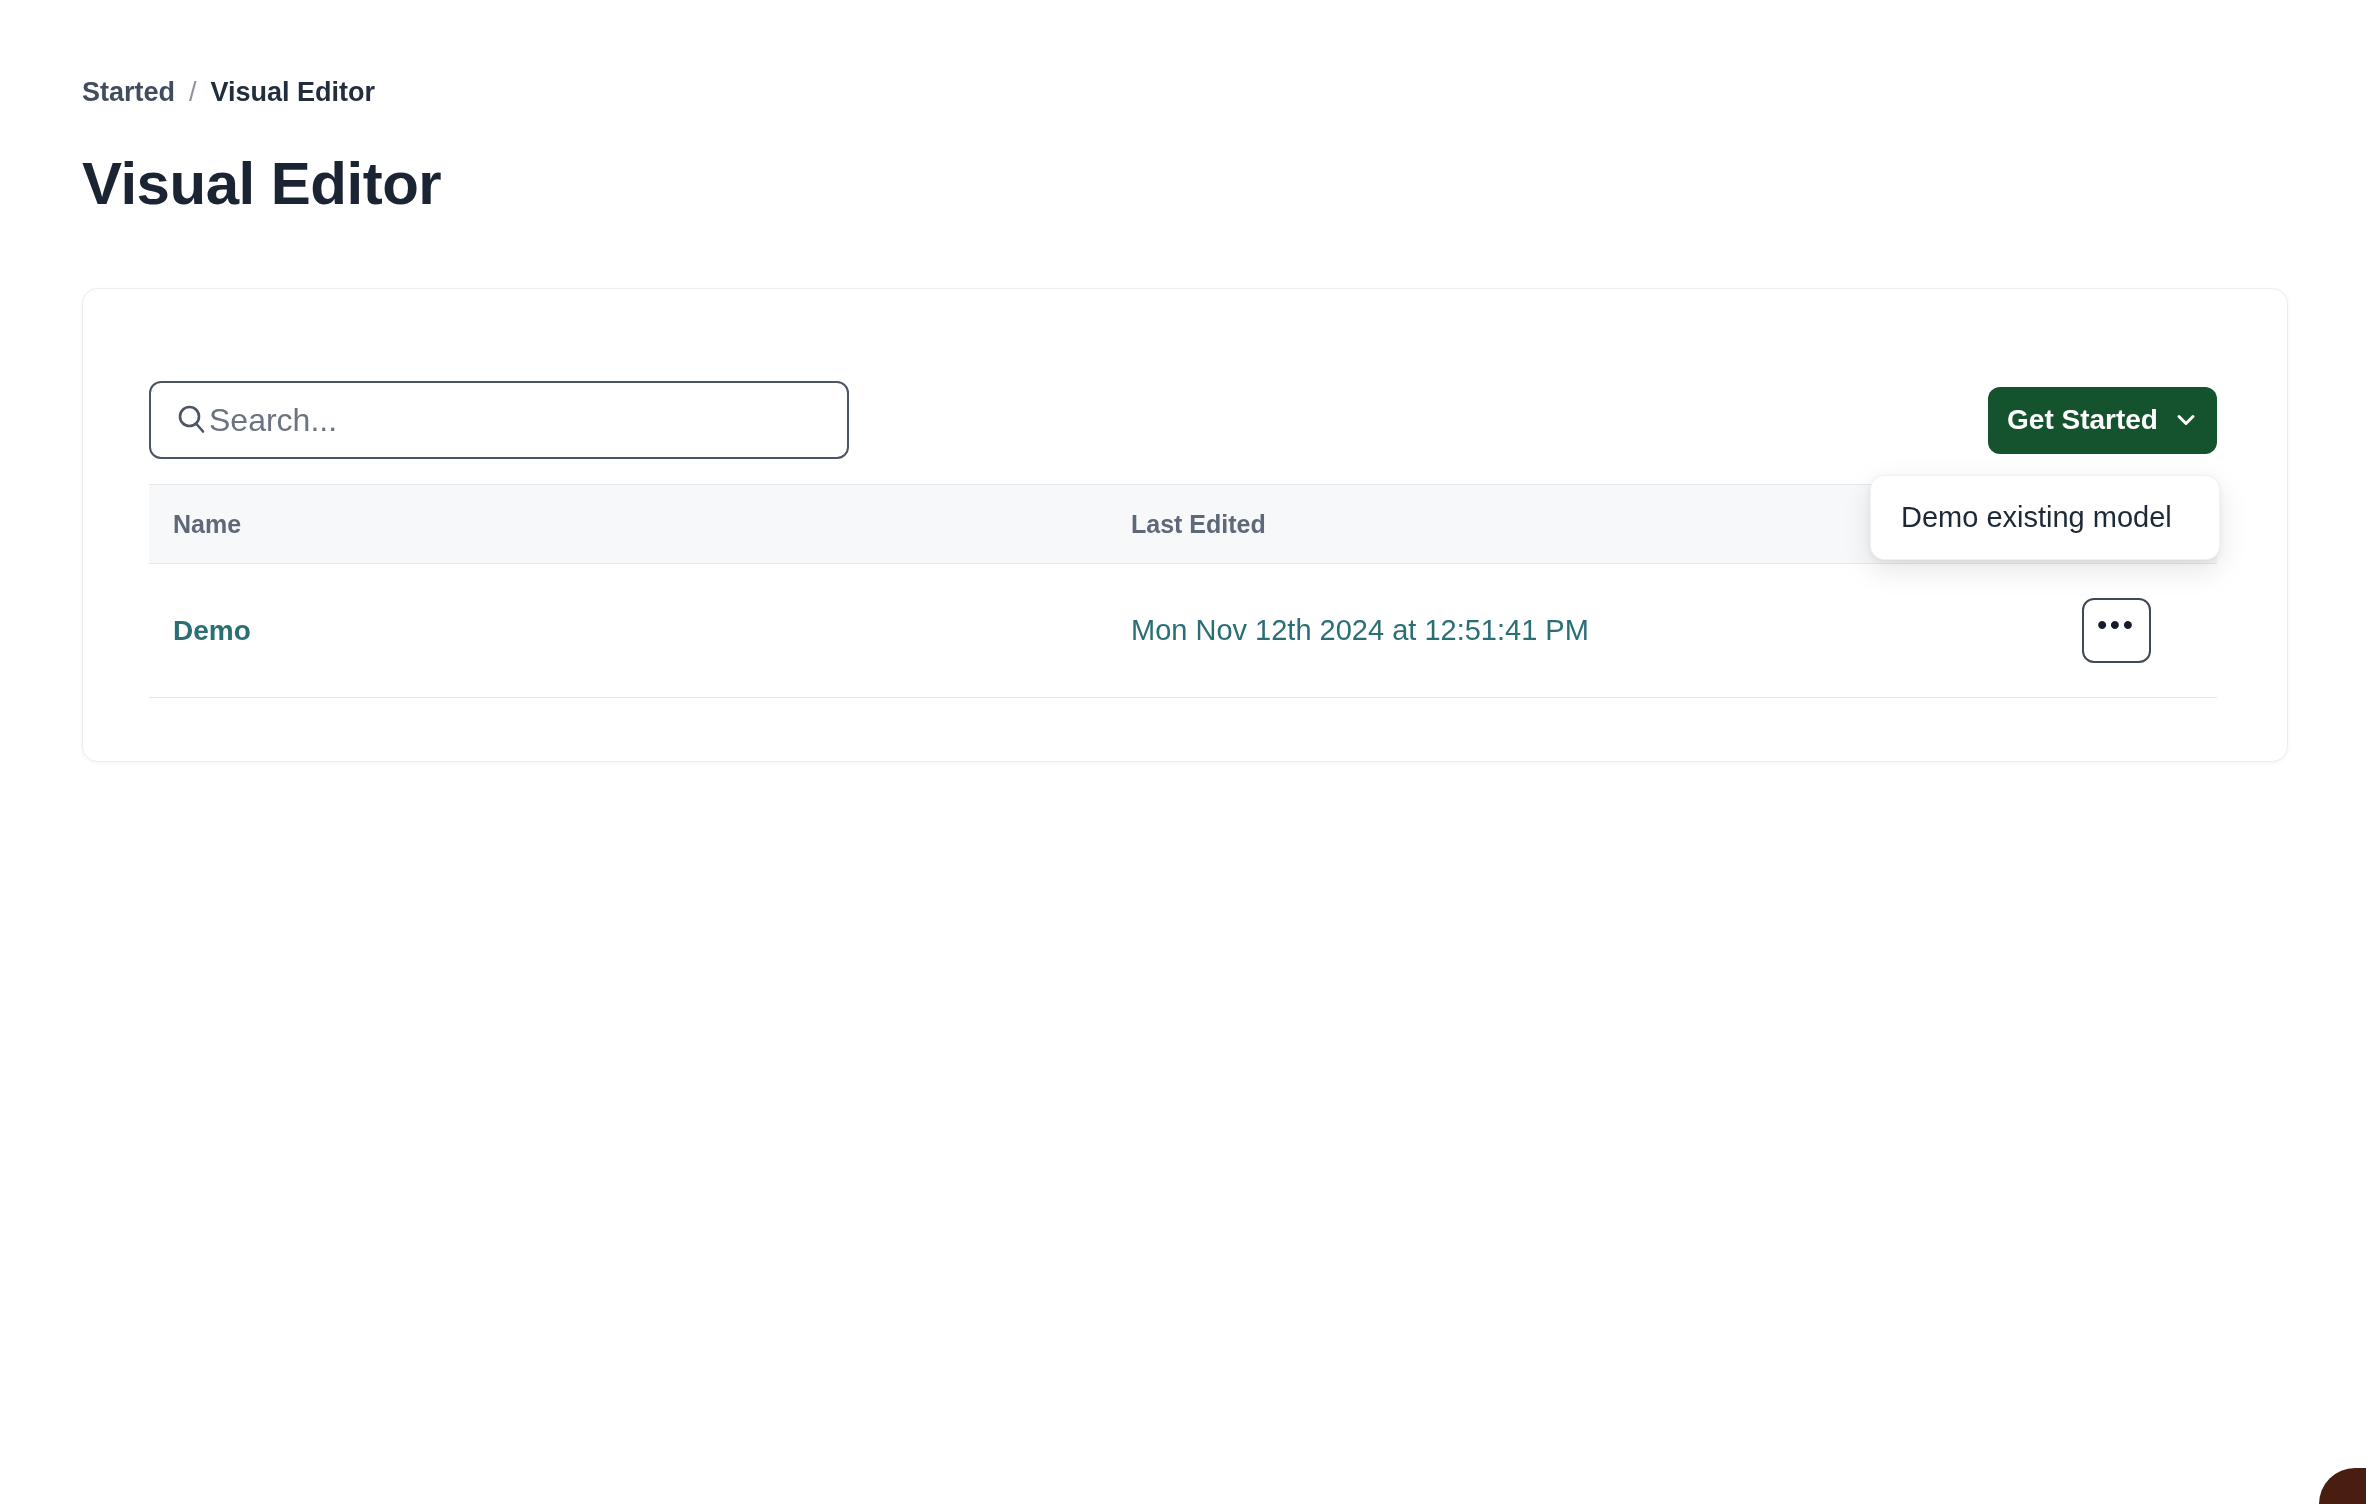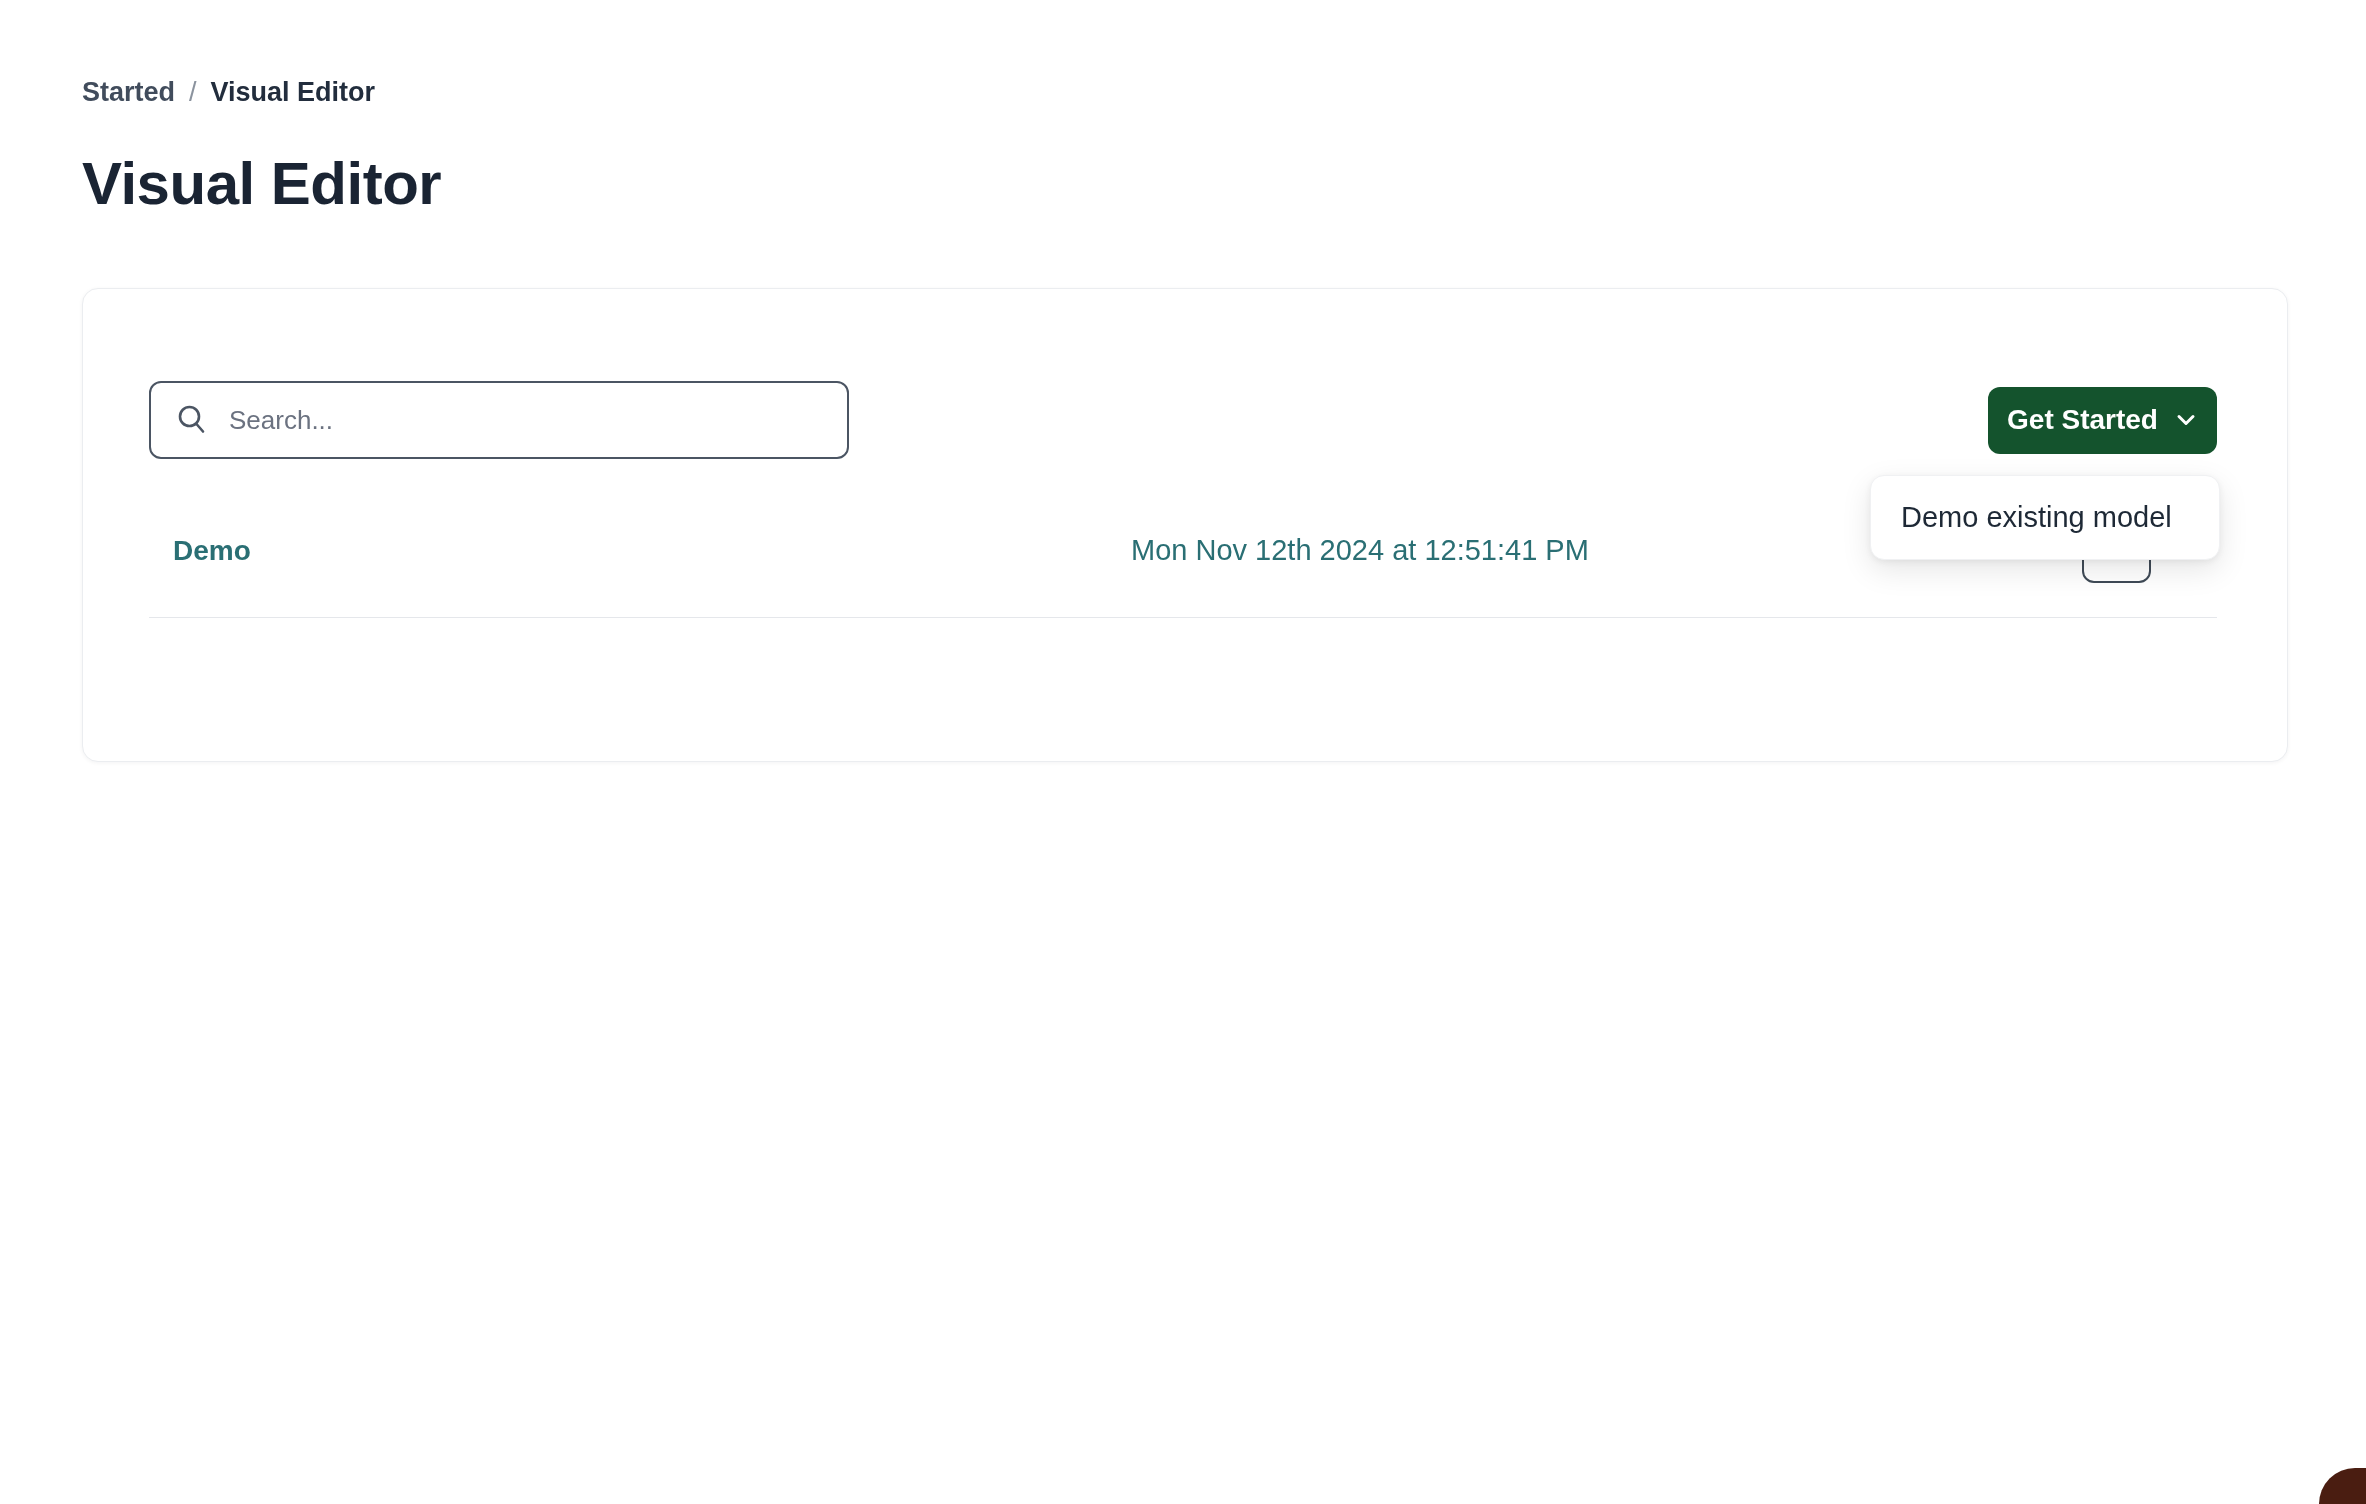--- a/index.html
+++ b/index.html
@@ -61,22 +61,21 @@
     border: 2px solid #4b5563;
     border-radius: 12px;
     padding: 0 24px;
     background: #ffffff;
   }
   .search-box svg { flex: 0 0 auto; }
   .search-input {
     border: none;
     outline: none;
     flex: 1;
-    margin-left: 20px;
-    font-size: 26px;
+    font-size: 32px;
     color: #1f2937;
     font-family: "Liberation Sans", sans-serif;
     background: transparent;
   }
   .search-input::placeholder { color: #6b7280; opacity: 1; }
 
   .btn-primary {
     display: flex;
     align-items: center;
     justify-content: center;
@@ -216,20 +215,29 @@
 
         <button class="btn-primary">
           <span>Get Started</span>
           <svg width="24" height="24" viewBox="0 0 24 24" fill="none">
             <polyline points="5,8.5 12,15.5 19,8.5" stroke="#ffffff" stroke-width="3" stroke-linecap="round" stroke-linejoin="round"></polyline>
           </svg>
         </button>
       </div>
 
       <div class="table">
+        <div class="table-header">
+          <div class="col-name">
+            <span class="th-label">Name</span>
+          </div>
+          <div class="col-date">
+            <span class="th-label">Last Edited</span>
+          </div>
+          <div class="col-actions"></div>
+        </div>
 
         <div class="table-row">
           <div class="col-name">
             <a class="link-teal name-link">Demo</a>
           </div>
           <div class="col-date">
             <a class="link-teal date-link">Mon Nov 12th 2024 at 12:51:41 PM</a>
           </div>
           <div class="col-actions">
             <button class="more-btn">

